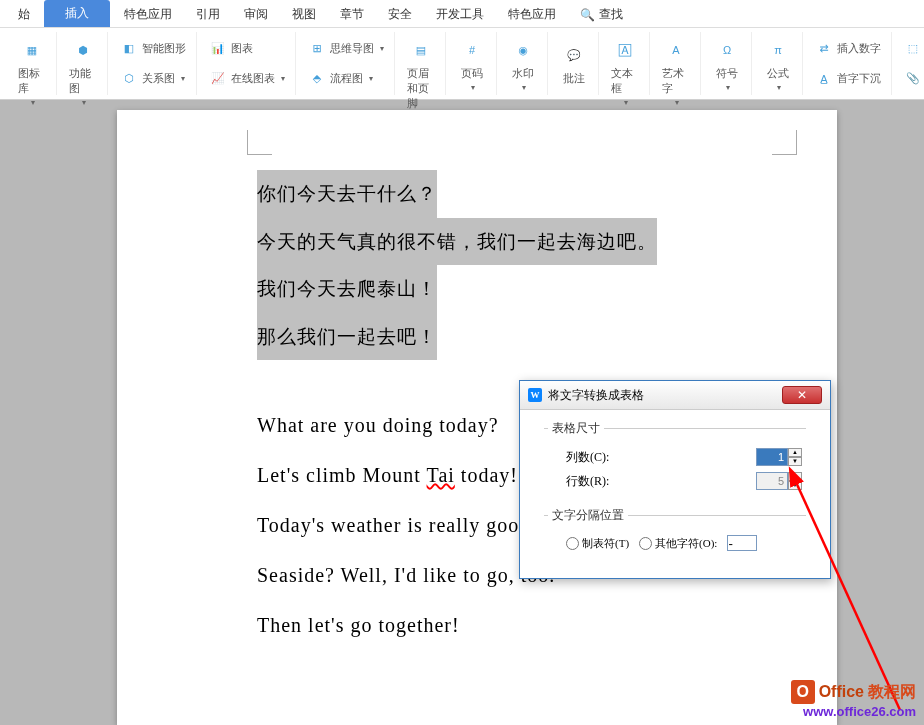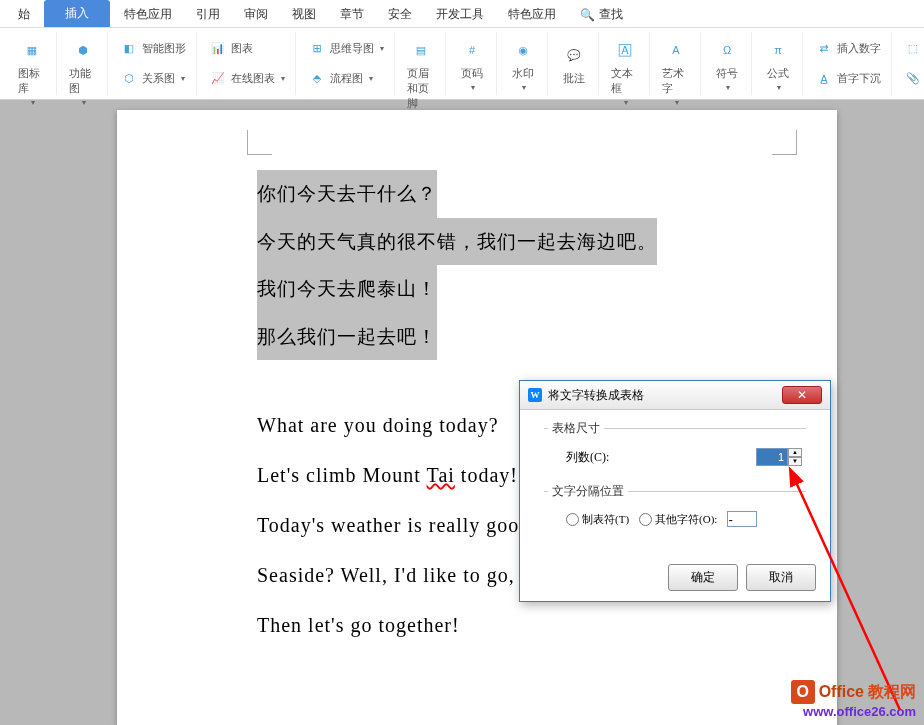--- a/index.html
+++ b/index.html
@@ -218,20 +218,30 @@
     <span>将文字转换成表格</span>
     <div class="dlg-close">✕</div>
   </div>
   <div class="dlg-body">
     <fieldset>
       <legend>表格尺寸</legend>
       <div class="dlg-row">
         <span class="dlg-label">列数(C):</span>
         <div class="dlg-spin">
           <input class="dlg-input sel" value="1" style="">
+          <div class="spin-btns">
+            <div class="spin-btn">▲</div>
+            <div class="spin-btn">▼</div>
+          </div>
+        </div>
+      </div>
+      <div class="dlg-row">
+        <span class="dlg-label">行数(R):</span>
+        <div class="dlg-spin">
+          <input class="dlg-input" disabled="" style="background: rgb(240, 240, 240); color: rgb(136, 136, 136);" value="5">
           <div class="spin-btns">
             <div class="spin-btn">▲</div>
             <div class="spin-btn">▼</div>
           </div>
         </div>
       </div>
     </fieldset>
     <fieldset>
       <legend>文字分隔位置</legend>
       <div class="radio-row">
@@ -240,24 +250,20 @@
             <span>制表符(T)</span>
           </label>
         <label class="radio-item">
             <input type="radio" name="sep" style="">
             <span>其他字符(O):</span>
           </label>
         <input class="dlg-small-input" value="-" style="">
       </div>
     </fieldset>
   </div>
-  <div class="dlg-footer">
-    <button class="dlg-btn">确定</button>
-    <button class="dlg-btn">取消</button>
-  </div>
 </div>
 
 <svg class="arrow-svg" width="160" height="270">
   <defs>
       <marker id="ah" markerWidth="10" markerHeight="10" refX="2" refY="3" orient="auto">
         <path d="M0,0 L0,6 L8,3 z" fill="#ff0000"></path>
       </marker>
     </defs>
   <line x1="140" y1="260" x2="35" y2="30" stroke="#ff0000" stroke-width="2.5" marker-end="url(#ah)"></line>
 </svg>

